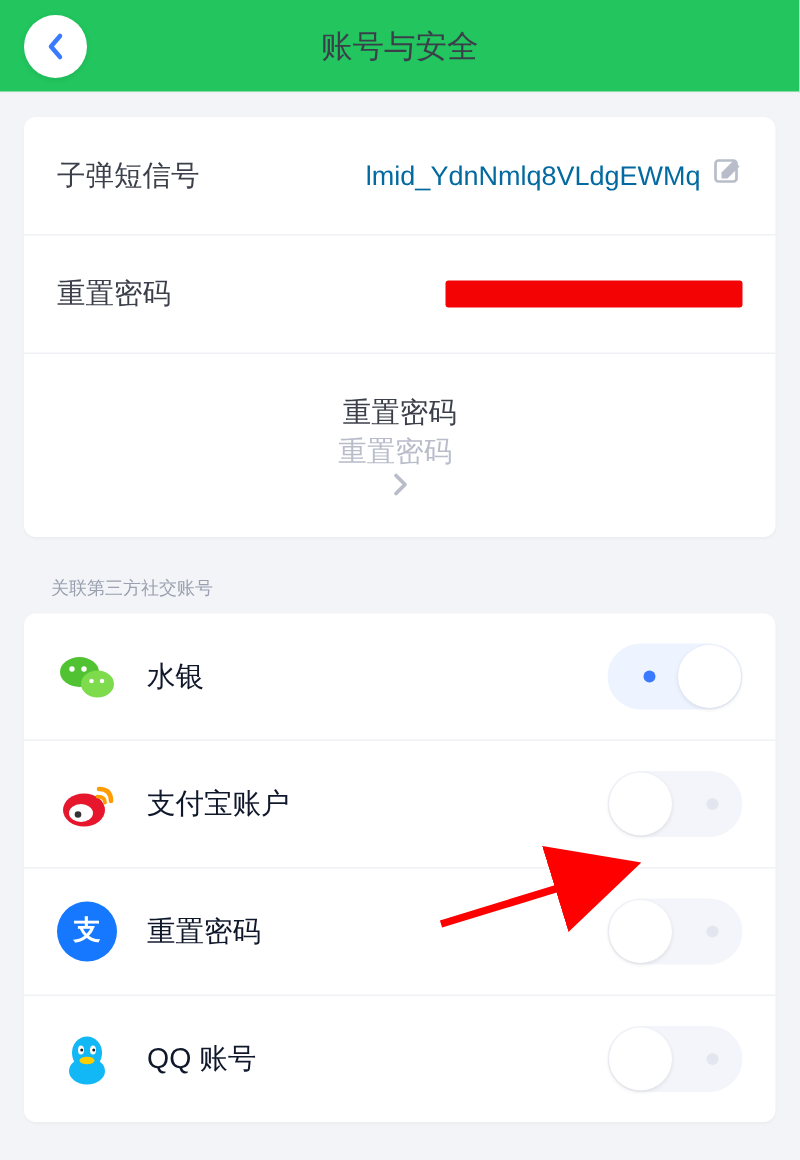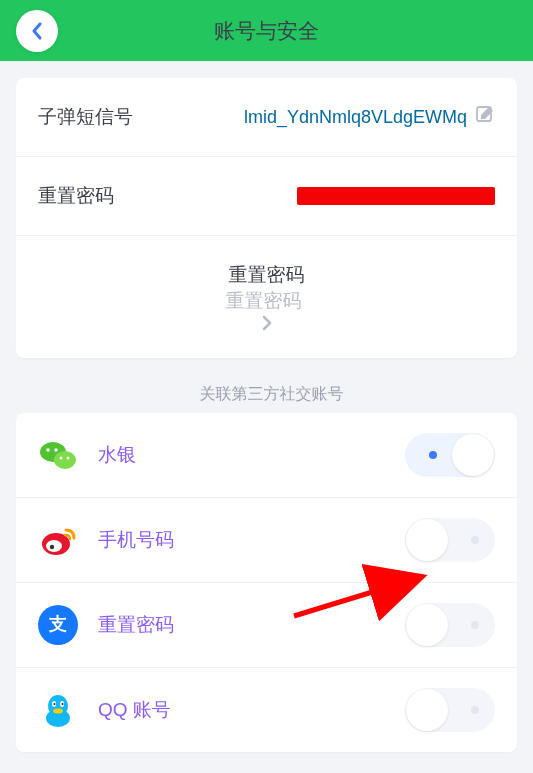--- a/index.html
+++ b/index.html
@@ -80,25 +80,24 @@
     }
 
     .redacted {
       width: 198px;
       height: 18px;
       background: #f30303;
       border-radius: 2px;
     }
 
     .section-title {
-      font-size: 16px;
+      font-size: 12px;
       color: #9aa0b0;
       padding: 10px 24px 8px 34px;
       margin-top: 4px;
-      text-align: center;
     }
 
     .card2 {
       margin: 0 16px;
       background: #fff;
       border-radius: 8px;
       box-shadow: 0 1px 2px rgba(0,0,0,0.03);
     }
     .account-row {
       display: flex;
@@ -112,21 +111,21 @@
       height: 40px;
       border-radius: 50%;
       display: flex;
       align-items: center;
       justify-content: center;
       flex-shrink: 0;
       margin-right: 20px;
     }
     .acct-label {
       font-size: 19px;
-      color: #8b5cf6;
+      color: #0f172a;
     }
 
     
     .toggle {
       width: 90px;
       height: 44px;
       border-radius: 22px;
       background: #f4f5fa;
       position: relative;
       cursor: pointer;
@@ -237,21 +236,21 @@
   <div class="account-row">
     <div class="acct-icon icon-weibo">
       <svg width="40" height="40" viewBox="0 0 40 40">
         <ellipse cx="18" cy="24" rx="14" ry="11" fill="#e6162d"></ellipse>
         <ellipse cx="16" cy="26" rx="8" ry="6" fill="#fff"></ellipse>
         <circle cx="14" cy="27" r="2.2" fill="#333"></circle>
         <path d="M28 10 Q36 10 36 18" fill="none" stroke="#ff9c00" stroke-width="3" stroke-linecap="round"></path>
         <path d="M27 15 Q32 15 32 19" fill="none" stroke="#ff9c00" stroke-width="2.5" stroke-linecap="round"></path>
       </svg>
     </div>
-    <div class="acct-label">手机号码</div>
+    <div class="acct-label">支付宝账户</div>
     <div class="row-spacer"></div>
     <div class="toggle off">
       <div class="dot"></div>
         <div class="knob"></div>
     </div>
   </div>
 
   <div class="account-row">
     <div class="acct-icon icon-alipay">
       <svg width="26" height="26" viewBox="0 0 26 26">

